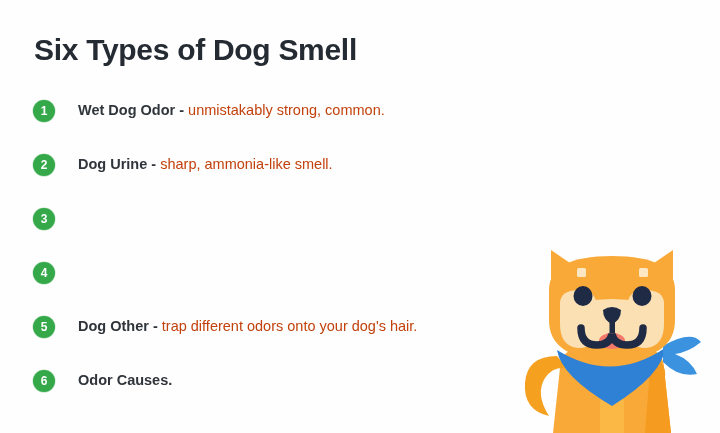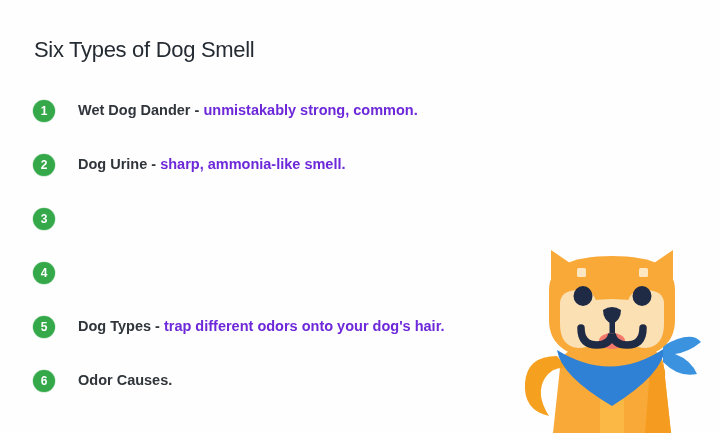--- a/index.html
+++ b/index.html
@@ -12,22 +12,22 @@
     -webkit-font-smoothing:antialiased;
   }
 
   #canvas { position:relative; width:720px; height:433px; background:#fefefe; overflow:hidden; }
 
   
   .page-title {
     position:absolute;
     left:34px;
     top:30px;
-    font-size:22px;
-    font-weight:normal;
+    font-size:30px;
+    font-weight:bold;
     color:#252b33;
     letter-spacing:-0.3px;
     line-height:40px;
     white-space:nowrap;
   }
 
   
   .list { position:absolute; left:33px; top:99px; width:520px; }
   .list-item {
     position:relative;
@@ -51,21 +51,21 @@
   }
   .item-text {
     margin-left:23px;
     font-size:14.5px;
     line-height:22px;
     color:#3a4046;
     white-space:nowrap;
   }
   .item-label { font-weight:bold; color:#2f353b; }
   .item-sep { font-weight:bold; color:#2f353b; }
-  .item-desc { font-weight:700; color:#6d28d9; }
+  .item-desc { font-weight:400; color:#c2410c; }
 
   
   .dog-wrap {
     position:absolute;
     left:505px;
     top:238px;
     width:215px;
     height:195px;
   }
   .dog-svg { display:block; width:215px; height:195px; }
@@ -75,21 +75,21 @@
 
 <div id="canvas">
 
   <h1 class="page-title">Six Types of Dog Smell</h1>
 
   <div class="list">
 
     <div class="list-item">
       <span class="badge">1</span>
       <span class="item-text">
-        <span class="item-label">Wet Dog Dander</span><span class="item-sep"> - </span><span class="item-desc">unmistakably strong, common.</span>
+        <span class="item-label">Wet Dog Odor</span><span class="item-sep"> - </span><span class="item-desc">unmistakably strong, common.</span>
       </span>
     </div>
 
     <div class="list-item">
       <span class="badge">2</span>
       <span class="item-text">
         <span class="item-label">Dog Urine</span><span class="item-sep"> - </span><span class="item-desc">sharp, ammonia-like smell.</span>
       </span>
     </div>
 
@@ -97,21 +97,21 @@
       <span class="badge">3</span>
     </div>
 
     <div class="list-item">
       <span class="badge">4</span>
     </div>
 
     <div class="list-item">
       <span class="badge">5</span>
       <span class="item-text">
-        <span class="item-label">Dog Types</span><span class="item-sep"> - </span><span class="item-desc">trap different odors onto your dog's hair.</span>
+        <span class="item-label">Dog Other</span><span class="item-sep"> - </span><span class="item-desc">trap different odors onto your dog's hair.</span>
       </span>
     </div>
 
     <div class="list-item">
       <span class="badge">6</span>
       <span class="item-text">
         <span class="item-label">Odor Causes.</span>
       </span>
     </div>
 

